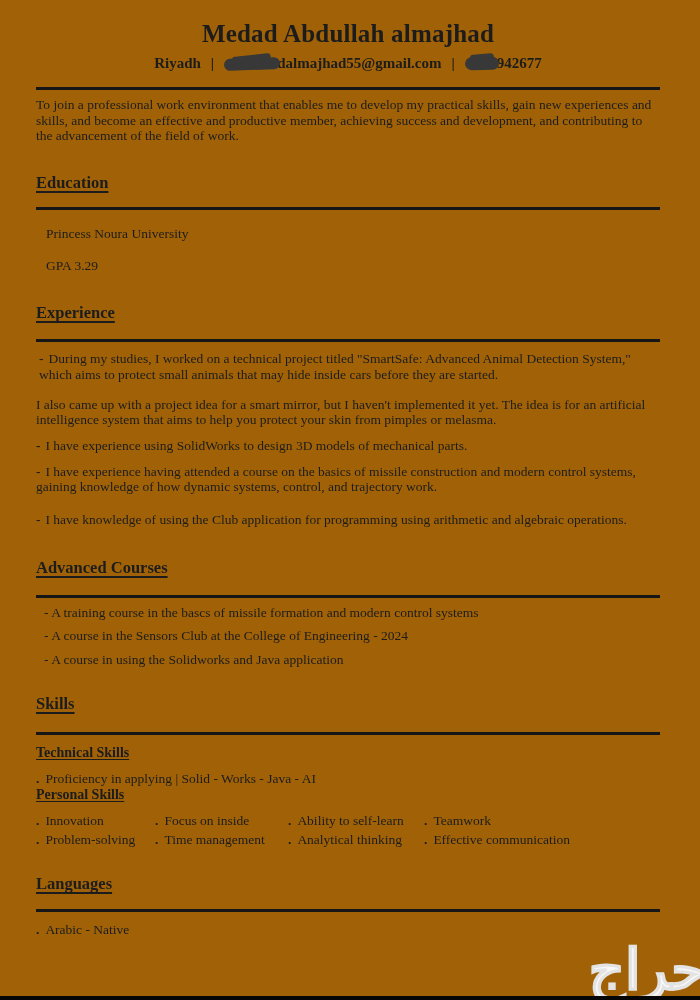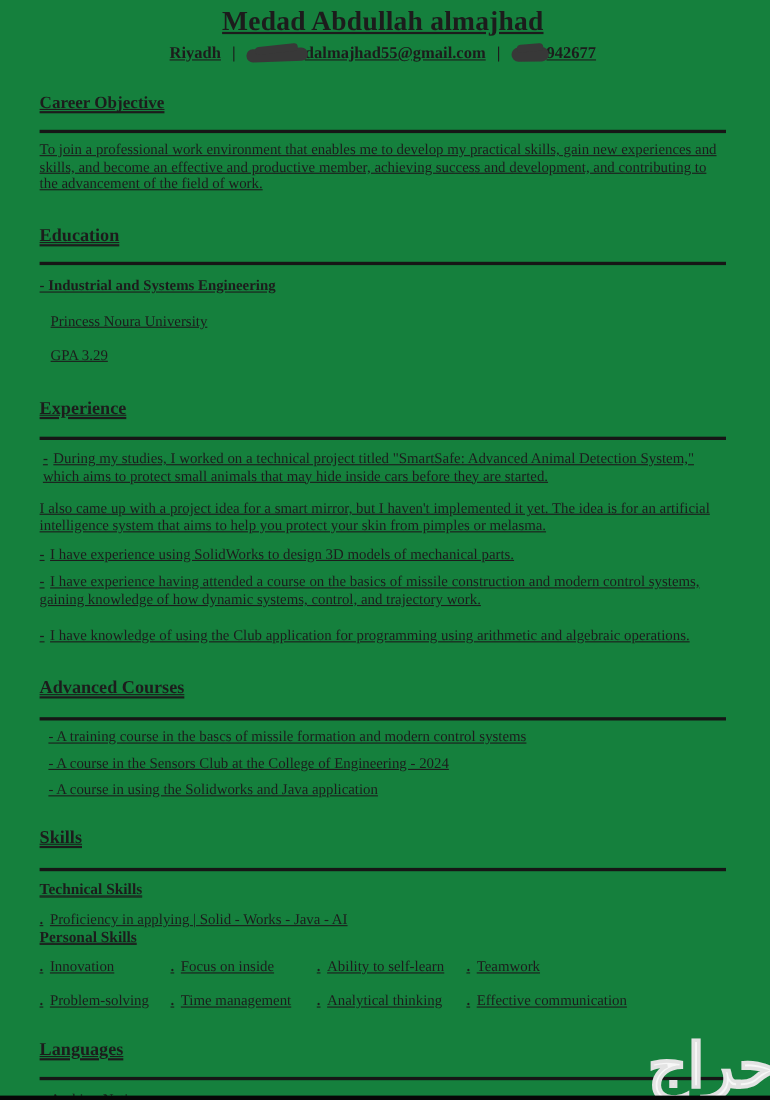--- a/index.html
+++ b/index.html
@@ -1,26 +1,25 @@
 <!DOCTYPE html>
 <html><head>
 <meta charset="utf-8">
 <style>
   html, body { margin: 0; padding: 0; background: #ffffff; }
   .page {
     position: relative;
     width: 700px;
     height: 1000px;
-    background: #15803d;
+    background: #a16207;
     font-family: "Liberation Serif", "DejaVu Serif", serif;
     color: #1c1c1c;
     box-sizing: border-box;
-    padding: 4px 40px 0 36px;
+    padding: 18px 40px 0 36px;
     overflow: hidden;
-    text-decoration: underline;
   }
   
   .name {
     text-align: center;
     font-size: 25px;
     font-weight: 700;
     margin: 2px 0 0 0;
     letter-spacing: 0.2px;
   }
   .contact {
@@ -95,21 +94,21 @@
     text-decoration: underline;
     text-underline-offset: 2px;
     margin: 0;
   }
   .sub-title.tech { margin-top: 10px; }
   .sub-title.pers { margin-top: 1px; }
   .tech-item { margin-top: 10px; }
   .skills-grid {
     display: grid;
     grid-template-columns: 119px 133px 136px auto;
-    row-gap: 15px;
+    row-gap: 3px;
     margin-top: 10px;
     font-size: 13.5px;
   }
   #sec-languages .sec-title { margin-top: 26px; }
   #sec-languages .rule { margin-top: 15px; }
   .lang-item { margin-top: 11px; }
   .lang-item.first { margin-top: 10px; }
   
   .watermark {
     position: absolute;
@@ -144,29 +143,27 @@
         <span>dalmajhad55@gmail.com</span>
       </span>
     <span class="piece">|</span>
     <span class="piece">
         <span class="redact r-phone"></span>
         <span>942677</span>
       </span>
   </div>
 
   <section id="sec-objective">
-    <h2 class="sec-title">Career Objective</h2>
     <hr class="rule">
     <p class="body-text">To join a professional work environment that enables me to develop my practical skills, gain new experiences and skills, and become an effective and productive member, achieving success and development, and contributing to the advancement of the field of work.</p>
   </section>
 
   <section id="sec-education">
     <h2 class="sec-title">Education</h2>
     <hr class="rule">
-    <p class="body-text edu-degree">- Industrial and Systems Engineering</p>
     <p class="body-text edu-line">Princess Noura University</p>
     <p class="body-text edu-line">GPA 3.29</p>
   </section>
 
   <section id="sec-experience">
     <h2 class="sec-title">Experience</h2>
     <hr class="rule">
     <p class="body-text exp-item first"><span class="dash">-</span><span>During my studies, I worked on a technical project titled "SmartSafe: Advanced Animal Detection System," which aims to protect small animals that may hide inside cars before they are started.</span></p>
     <p class="body-text exp-item para"><span class="dash"></span><span>I also came up with a project idea for a smart mirror, but I haven't implemented it yet. The idea is for an artificial intelligence system that aims to help you protect your skin from pimples or melasma.</span></p>
     <p class="body-text exp-item"><span class="dash">-</span><span>I have experience using SolidWorks to design 3D models of mechanical parts.</span></p>

